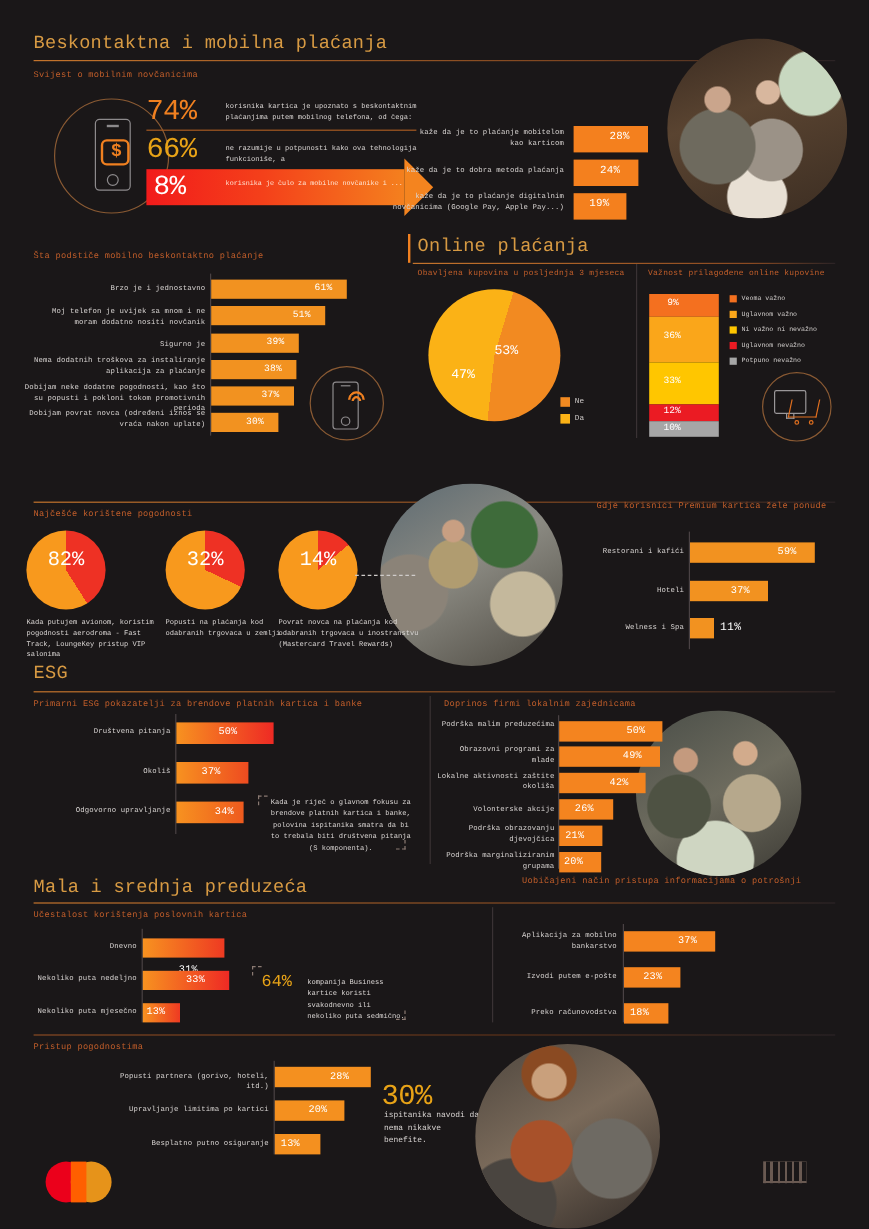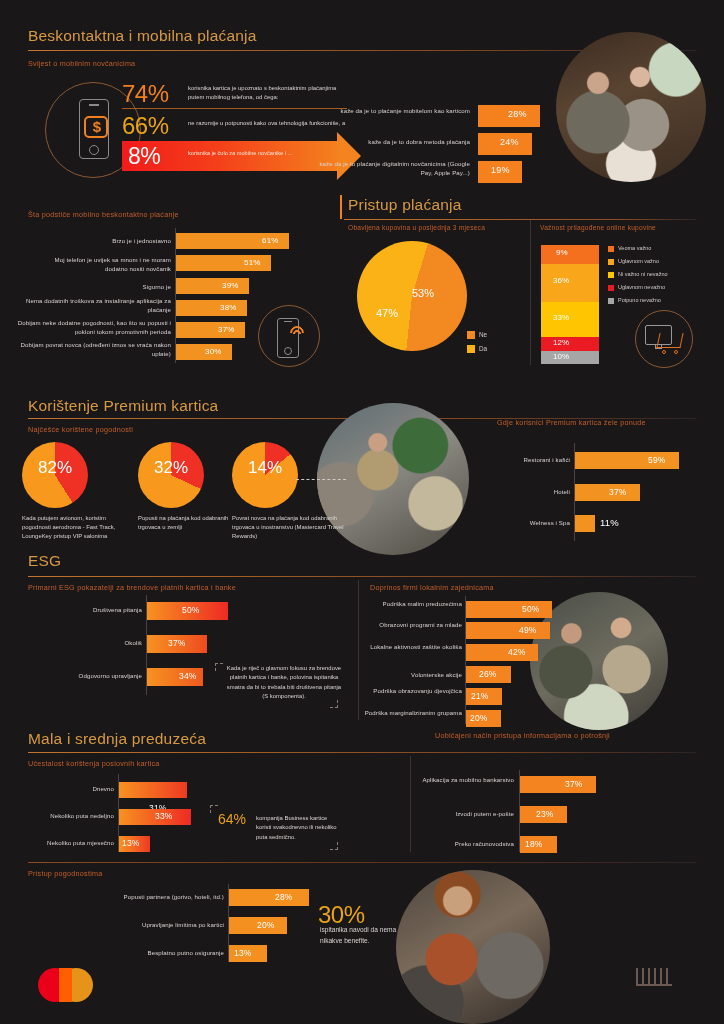--- a/index.html
+++ b/index.html
@@ -2,21 +2,21 @@
 <html><head>
 <meta charset="utf-8">
 <style>
   * { box-sizing: border-box; margin: 0; padding: 0; }
   html, body {
     width: 724px; height: 1024px;
     background: #1a1718;
     font-family: "Liberation Sans", sans-serif;
     overflow: hidden;
   }
-  .page { position: relative; width: 724px; height: 1024px; background: #1a1718; }
+  .page { position: relative; width: 724px; height: 1024px; background: #1a1718; font-family: Liberation Mono, monospace; }
 
   
   .sec-title {
     position: absolute;
     font-size: 15.5px; font-weight: 400; letter-spacing: .2px;
     color: #d79a43;
   }
   .sub-title {
     position: absolute; font-size: 7.2px; color: #c25e2a; letter-spacing: .25px;
   }
@@ -123,21 +123,21 @@
 
   <div class="icon-circle" style="left:258px; top:305px; width:62px; height:62px;">
     <div style="position:absolute; left:18px; top:12px; width:22px; height:40px; border:1.3px solid #8d8a8c; border-radius:3px;"></div>
     <div style="position:absolute; left:25px; top:15px; width:8px; height:1.2px; background:#8d8a8c;"></div>
     <div style="position:absolute; left:25px; top:41px; width:8px; height:8px; border:1.2px solid #8d8a8c; border-radius:50%;"></div>
     <div style="position:absolute; left:31px; top:20px; width:14px; height:14px; border:2px solid #F08020; border-radius:50%; border-left-color:transparent; border-bottom-color:transparent; transform:rotate(-45deg);"></div>
     <div style="position:absolute; left:34px; top:24px; width:8px; height:8px; border:2px solid #F08020; border-radius:50%; border-left-color:transparent; border-bottom-color:transparent; transform:rotate(-45deg);"></div>
   </div>
 
   <div style="position:absolute; left:340px; top:195px; width:1.5px; height:24px; background:#F08020;"></div>
-  <div class="sec-title" style="left:348px; top:196px;">Pristup plaćanja</div>
+  <div class="sec-title" style="left:348px; top:196px;">Online plaćanja</div>
   <div style="position:absolute; left:344px; top:219px; width:352px; height:1px; background:linear-gradient(to right,#c4742c,#8a4a22 80%,#2b2325);"></div>
 
   <div class="sub-title" style="left:348px; top:224px; font-size:6.6px;">Obavljena kupovina u posljednja 3 mjeseca</div>
   <div class="sub-title" style="left:540px; top:224px; font-size:6.6px;">Važnost prilagođene online kupovine</div>
   <div style="position:absolute; left:530px; top:220px; width:1px; height:145px; background:#3a3234;"></div>
 
   <div style="position:absolute; left:357px; top:241px; width:110px; height:110px; border-radius:50%;
        background:conic-gradient(from 186deg, #FBB216 0 53%, #F28A21 53% 100%);"></div>
   <div style="position:absolute; left:412px; top:287px; font-size:11px; color:#ffffff;">53%</div>
   <div style="position:absolute; left:376px; top:307px; font-size:11px; color:#ffffff;">47%</div>
@@ -174,21 +174,20 @@
   <div style="position:absolute; left:618px; top:297px; font-size:5.5px; color:#cfcbc9;">Potpuno nevažno</div>
 
   <div class="icon-circle" style="left:635px; top:310px; width:58px; height:58px;">
     <div style="position:absolute; left:9px; top:14px; width:27px; height:20px; border:1.3px solid #9a9799; border-radius:2px;"></div>
     <div style="position:absolute; left:19px; top:34px; width:7px; height:4px; border:1.3px solid #9a9799; border-top:none;"></div>
     <div style="position:absolute; left:22px; top:22px; width:24px; height:15px; border:1.5px solid #E2701F; border-top:none; transform:skewX(-12deg);"></div>
     <div style="position:absolute; left:26px; top:39px; width:4px; height:4px; border:1.2px solid #E2701F; border-radius:50%;"></div>
     <div style="position:absolute; left:38px; top:39px; width:4px; height:4px; border:1.2px solid #E2701F; border-radius:50%;"></div>
   </div>
 
-  <div class="sec-title" style="left:28px; top:397px;">Korištenje Premium kartica</div>
   <div class="hdr-rule" style="left:28px; top:418px; width:668px;"></div>
   <div class="sub-title" style="left:28px; top:425px;">Najčešće korištene pogodnosti</div>
   <div class="sub-title" style="left:497px; top:418px;">Gdje korisnici Premium kartica žele ponude</div>
 
   <div class="photo" style="left:317px; top:403px; width:152px; height:152px;">
     <div class="sky" style="background:
         radial-gradient(circle at 40% 26%, #c89f82 0 6%, transparent 7%),
         radial-gradient(circle at 40% 44%, #b09c70 0 16%, transparent 17%),
         radial-gradient(circle at 68% 28%, #3e6b3a 0 18%, transparent 19%),
         radial-gradient(circle at 78% 66%, #c4b89c 0 17%, transparent 18%),

